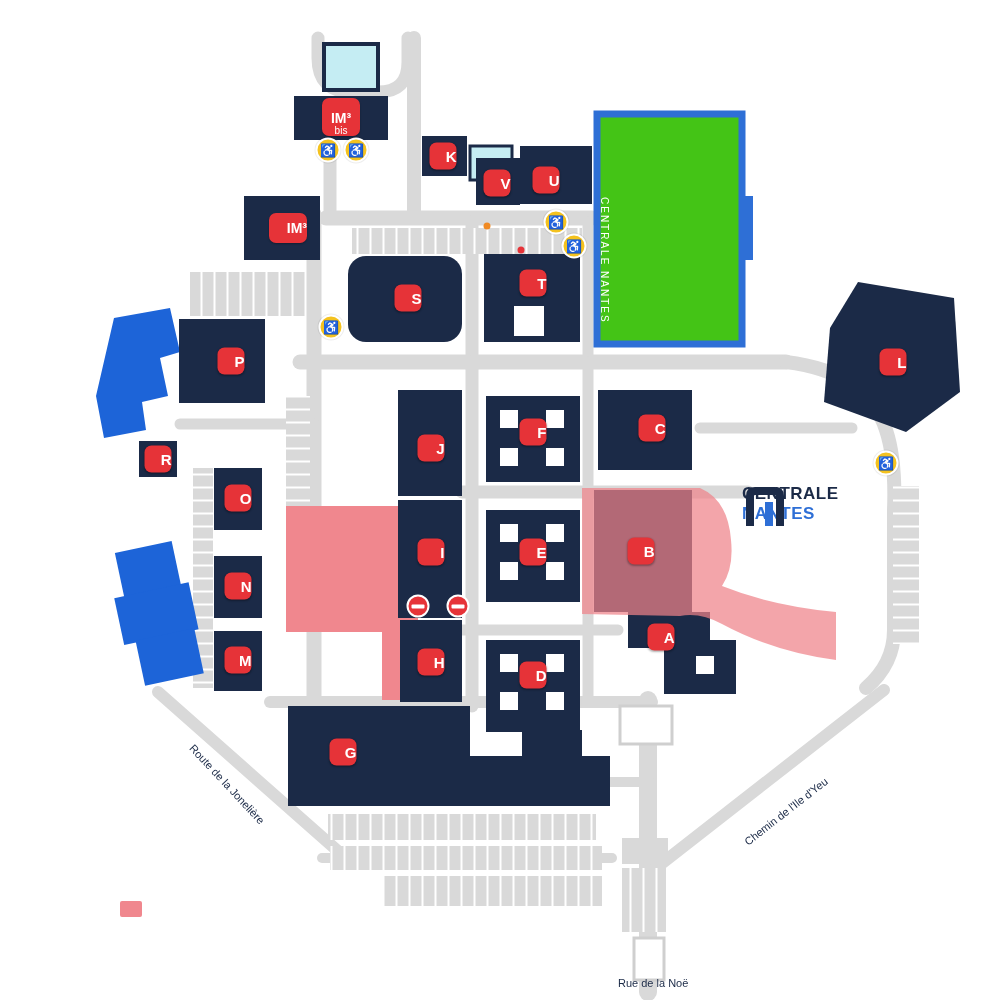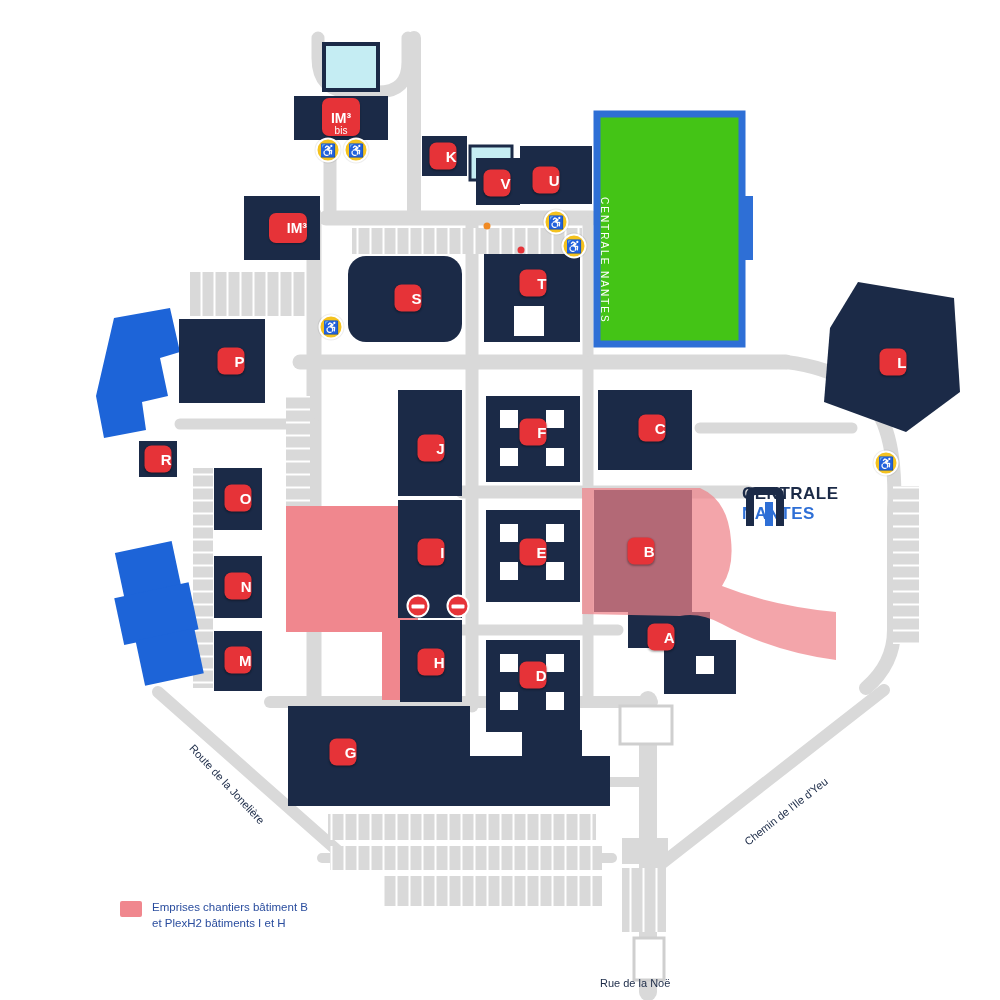--- a/index.html
+++ b/index.html
@@ -201,23 +201,19 @@
       <path d="M27,42 V18" stroke="#2e6fd6" stroke-width="8" fill="none"></path>
     </svg>
     <div class="logo-text">
       <div class="l1">CENTRALE</div>
       <div class="l2">NANTES</div>
     </div>
   </div>
 
   <div class="street" style="left:196px;top:742px;transform:rotate(47deg);transform-origin:left top">Route de la Jonelière</div>
   <div class="street" style="left:742px;top:838px;transform:rotate(-38deg);transform-origin:left top">Chemin de l'Ile d'Yeu</div>
-  <div class="street" style="left:600px;top:977px">Rue de la Noë</div>
+  <div class="street" style="left:618px;top:977px">Rue de la Noë</div>
 
   <div class="legend">
     <div class="swatch"></div>
-    <div class="text">
-      <div>Emprises chantiers bâtiment B</div>
-      <div>et PlexH2 bâtiments I et H</div>
-    </div>
   </div>
 
 </div>
 
 </body></html>

